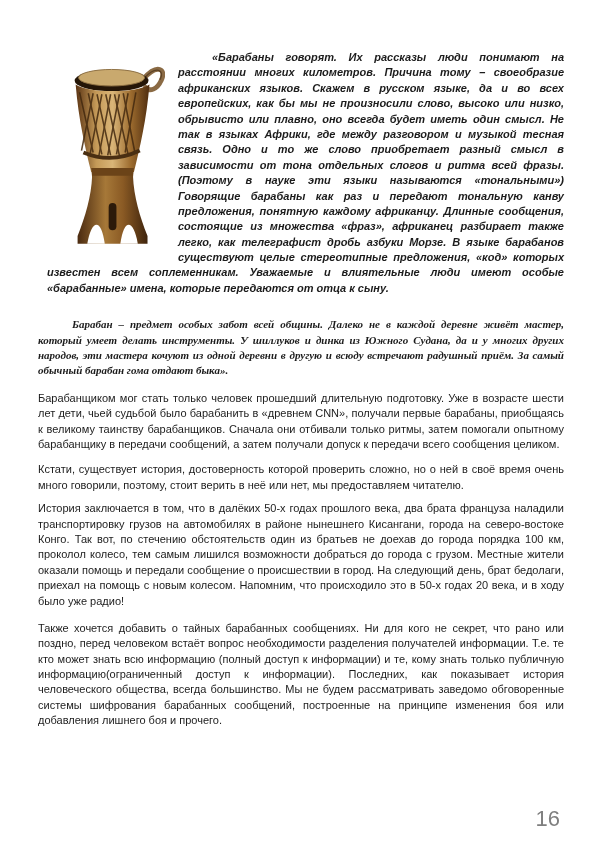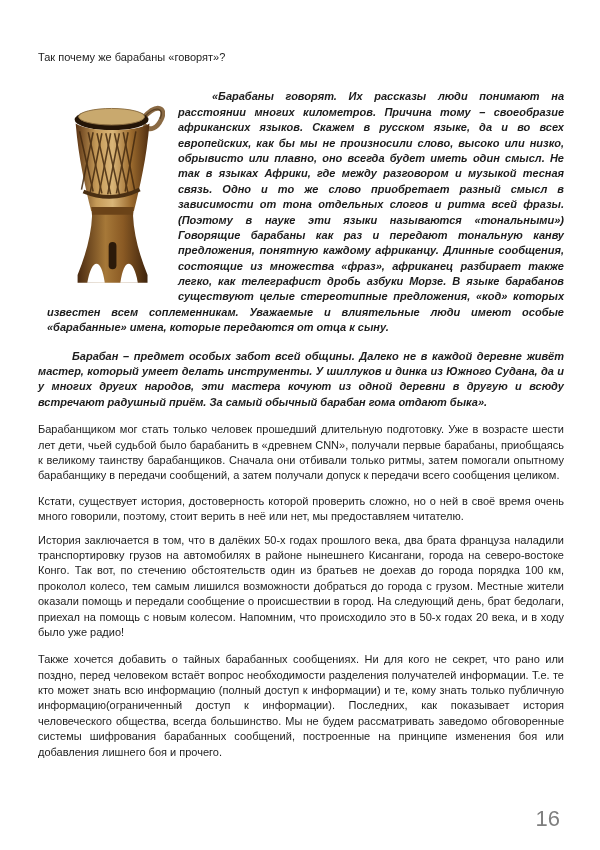--- a/index.html
+++ b/index.html
@@ -13,21 +13,21 @@
     overflow:hidden;
   }
   .content { position:absolute; left:38px; right:36px; top:50px; }
   p { font-size:11px; line-height:1.4; text-align:justify; }
   .title { margin-bottom:24px; }
   .intro { margin-bottom:14px; }
   .intro .author { font-weight:bold; }
   .quote-block::after { content:""; display:block; clear:both; }
   .quote { font-style:italic; font-weight:bold; }
   .q1 { text-indent:34px;margin-left:9px; }
-  .q2 { text-indent:34px; margin-top:13px; }
+  .q2 { text-indent:34px; margin-top:21px;font-family:Liberation Serif, serif; }
   .drum-figure {
     float:left;
     width:101px; height:193px;
     margin:6px 13px 4px 26px;
   }
   .drum-figure svg { display:block; width:100%; height:100%; }
   .body-p { margin-top:12px; }
   .big-gap { margin-top:27px; }
   .tight { margin-top:10px; }
   .joined { margin-top:8px; }
@@ -36,21 +36,20 @@
     right:40px; bottom:18px;
     font-size:22px;
     color:#7f7f7f;
   }
 </style>
 </head>
 <body>
 
 <div class="content">
 
-  <p class="title">Так почему же барабаны «говорят»?</p>
 
 
   <div class="quote-block">
 
     <div class="drum-figure">
       <svg viewBox="0 0 104 196" xmlns="http://www.w3.org/2000/svg">
         <defs>
           <linearGradient id="gBody" x1="0" y1="0" x2="1" y2="0">
             <stop offset="0" stop-color="#5a3313"></stop>
             <stop offset="0.28" stop-color="#c59a58"></stop>

